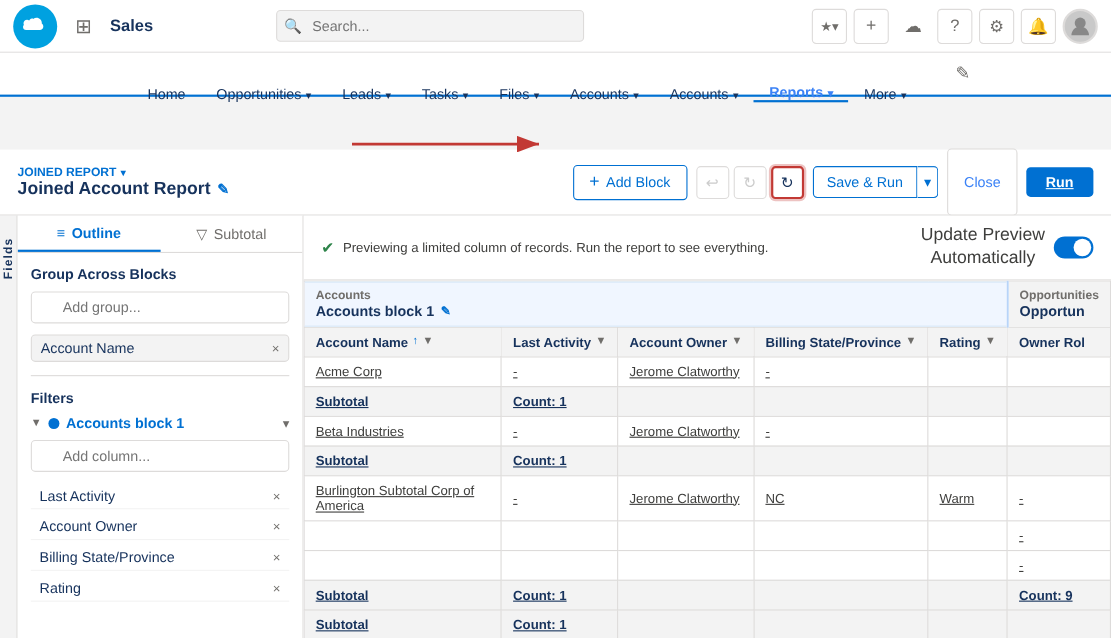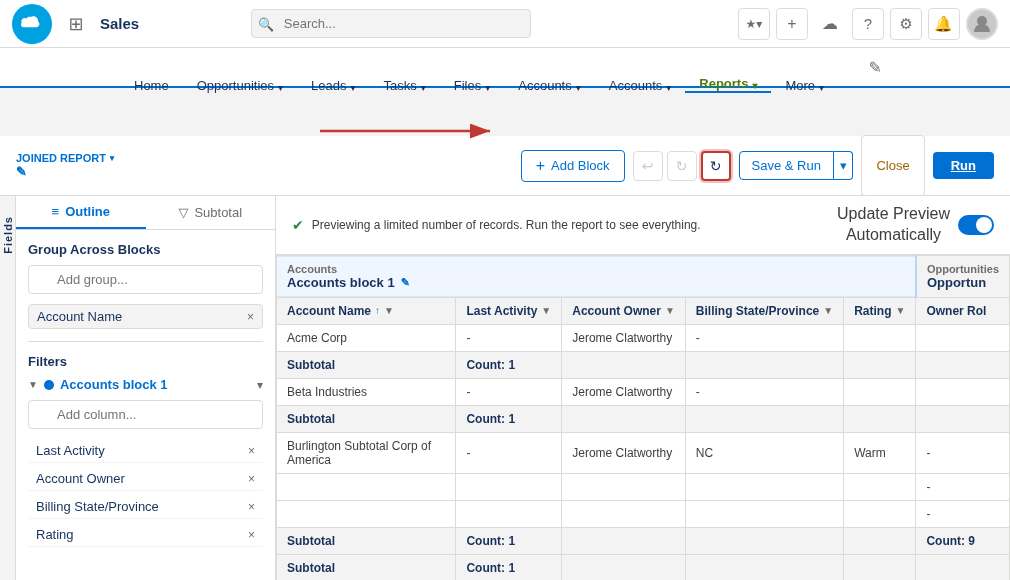--- a/index.html
+++ b/index.html
@@ -61,21 +61,21 @@
       align-items: center;
       height: 40px;
       padding: 0 8px;
       gap: 0;
     }
     .sub-nav-item {
       padding: 0 14px; height: 52px; display: flex; align-items: flex-end;
       font-size: 13px; color: #16325c; cursor: pointer; position: relative;
       white-space: nowrap; font-weight: 400;
     }
-    .sub-nav-item.active { font-weight: 700; color: #4d7c0f; border-bottom: 2px solid #0070d2; }
+    .sub-nav-item.active { font-weight: 700; color: #3b82f6; border-bottom: 2px solid #0070d2; }
     .sub-nav-item .chevron { margin-left: 4px; font-size: 10px; }
     .sub-nav-pencil { margin-left: auto; color: #706e6b; font-size: 16px; cursor: pointer; padding: 0 8px; }
 
     
     .report-header {
       background: #fff;
       padding: 8px 16px;
       display: flex;
       align-items: center;
       border-bottom: 1px solid #dddbda;
@@ -114,21 +114,21 @@
     .btn-save-run {
       background: #fff; border: 1px solid #0070d2; color: #0070d2;
       border-radius: 4px 0 0 4px; padding: 6px 12px; font-size: 13px; cursor: pointer; font-weight: 500;
     }
     .btn-save {
       background: #fff; border: 1px solid #0070d2; color: #0070d2;
       padding: 6px 6px; font-size: 13px; cursor: pointer;
       border-left: none; border-radius: 0 4px 4px 0;
     }
     .btn-close {
-      background: #fff; border: 1px solid #dddbda; color: #a16207;
+      background: #fff; border: 1px solid #dddbda; color: #3b82f6;
       border-radius: 4px; padding: 22px 14px; font-size: 13px; cursor: pointer; font-weight: 500;
     }
     .btn-run {
       background: #0070d2; border: none; color: #fff;
       border-radius: 4px; padding: 6px 18px; font-size: 13px; cursor: pointer; font-weight: 600; text-decoration: underline;
     }
 
     
     .main-layout {
       display: flex;
@@ -236,20 +236,21 @@
     .table-container { flex: 1; overflow: auto; }
     .report-table { width: 100%; border-collapse: collapse; background: #fff; }
     .report-table th {
       background: #f3f3f3; border: 1px solid #dddbda; padding: 6px 10px;
       font-size: 12px; font-weight: 600; color: #16325c; text-align: left;
       white-space: nowrap; position: sticky; top: 0; z-index: 10;
     }
     .report-table td {
       border: 1px solid #dddbda; padding: 6px 10px; font-size: 12px; color: #3e3e3c;
       background: #fff;
+      text-decoration: underline;
     }
     .subtotal-row td { background: #f3f3f3; font-weight: 600; color: #16325c; }
     .subtotal-count { color: #0070d2; }
 
     .accounts-block-header {
       background: #f0f6ff; padding: 6px 10px;
       border-bottom: 1px solid #d8e8f8; border-top: 1px solid #d8e8f8;
     }
     .accounts-block-sub { font-size: 11px; color: #706e6b; }
     .accounts-block-name { font-size: 13px; font-weight: 700; color: #16325c; display: flex; align-items: center; gap: 6px; }
@@ -349,20 +350,21 @@
 <div style="height:48px;"></div>
 <div style="height:40px;"></div>
 
 <div class="report-header">
   <div class="report-title-section">
     <div class="joined-report-label">
       <span>JOINED REPORT</span>
       <span class="down-arrow">▾</span>
     </div>
     <div class="report-name">
+      <span>Joined Account Report</span>
       <span class="edit-icon">✎</span>
     </div>
   </div>
 
   <div class="toolbar-buttons">
     <button class="btn-add-block">
       <span class="plus-icon">+</span>
       <span>Add Block</span>
     </button>
 
@@ -456,21 +458,21 @@
           <span class="remove-x">×</span>
         </div>
       </div>
     </div>
   </div>
 
   <div class="right-panel">
 
     <div class="preview-banner">
       <span class="preview-check">✔</span>
-      <span class="preview-text">Previewing a limited number of records. Run the report to see everything.</span>
+      <span class="preview-text">Previewing a limited column of records. Run the report to see everything.</span>
       <div class="update-preview-section">
         <div class="update-preview-label">
           <div>Update Preview</div>
           <div>Automatically</div>
         </div>
         <div class="toggle"></div>
       </div>
     </div>
 
     <div class="table-container">

